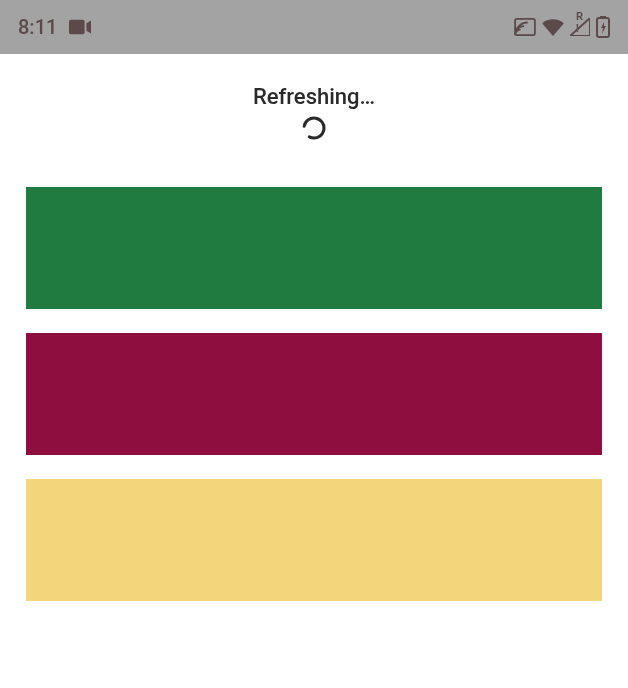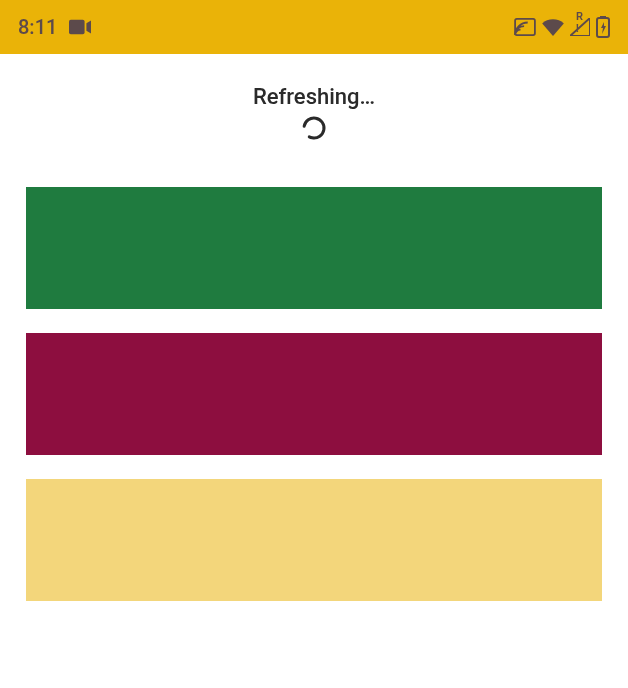--- a/index.html
+++ b/index.html
@@ -6,21 +6,21 @@
     body {
       width: 628px;
       height: 688px;
       font-family: Roboto, -apple-system, sans-serif;
       background: #ffffff;
       position: relative;
       overflow: hidden;
     }
     .status-bar {
       height: 54px;
-      background: #eab308;
+      background: #a3a3a3;
       display: flex;
       align-items: center;
       padding: 0 18px;
       color: #5c4a4b;
       font-size: 20px;
       font-weight: 500;
     }
     .status-left {
       display: flex;
       align-items: center;

